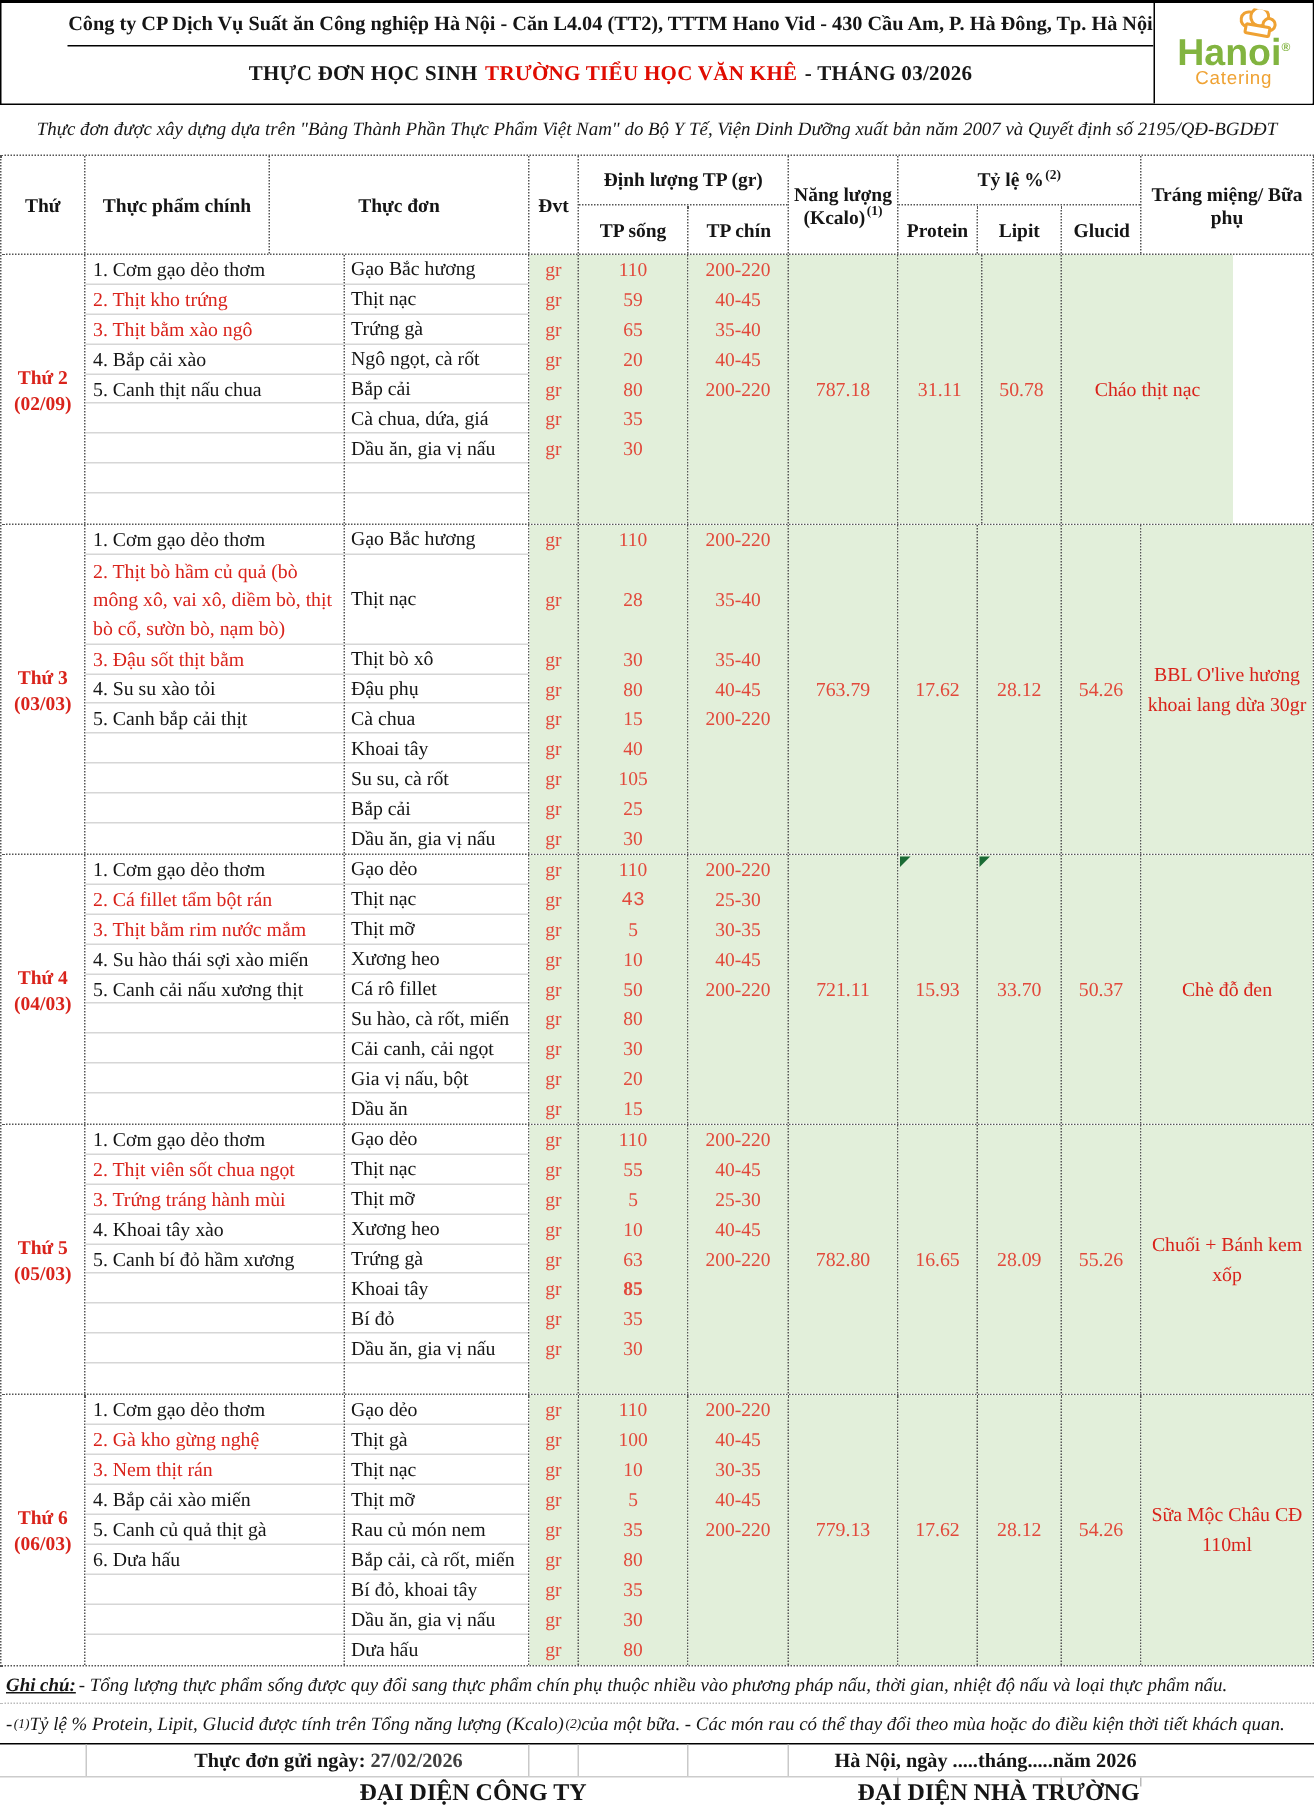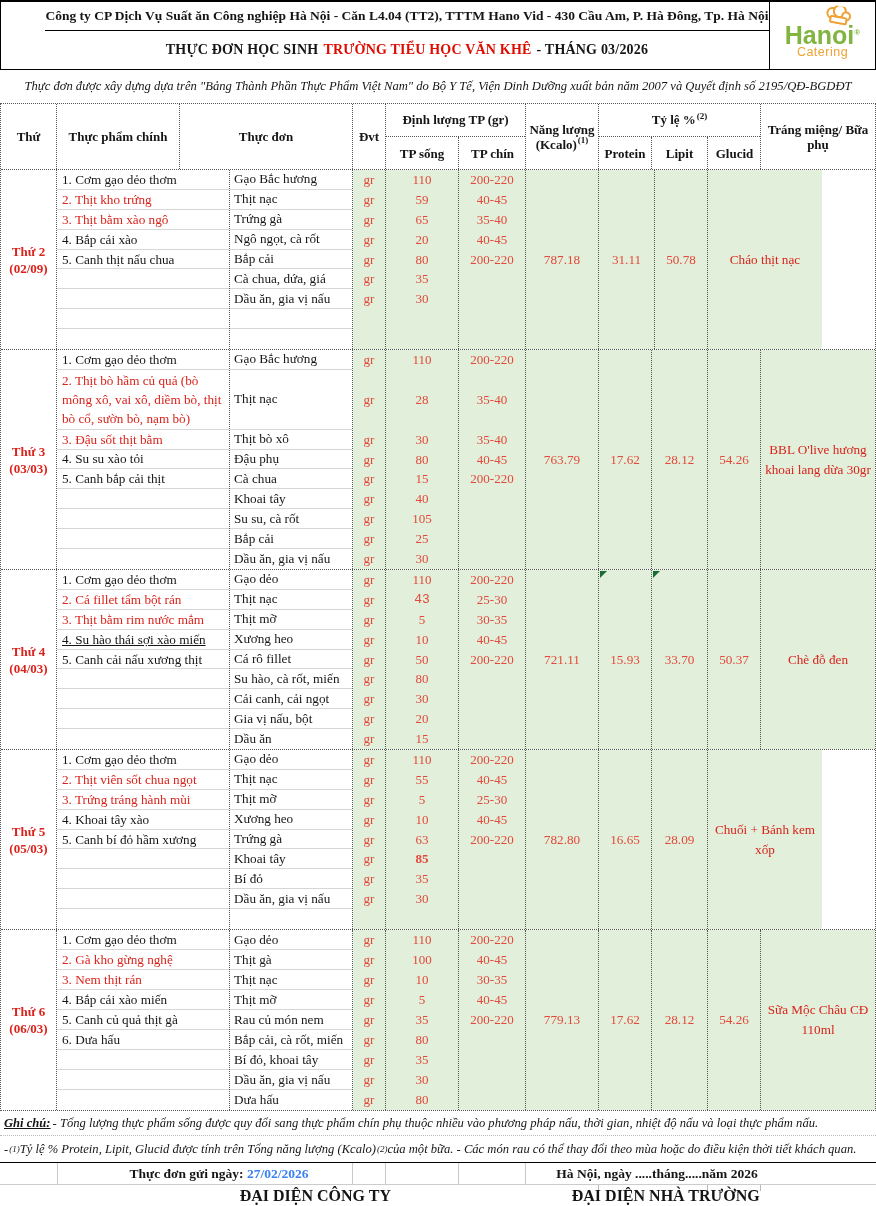--- a/index.html
+++ b/index.html
@@ -63,21 +63,21 @@
 
   .marker::before{content:"";position:absolute;top:1px;left:1px;width:0;height:0;border-top:7px solid #1a6b34;border-right:7px solid transparent;}
 
   
   .fnote1{height:25px;box-sizing:border-box;border-bottom:1px dotted #bbb;display:flex;align-items:center;font-style:italic;font-size:12.6px;padding-left:4px;white-space:nowrap;overflow:hidden;}
   .note-label{font-weight:bold;text-decoration:underline;margin-right:2px;}
   .fnote2{height:27px;box-sizing:border-box;border-bottom:1px solid #000;display:flex;align-items:center;font-style:italic;font-size:12.6px;padding-left:4px;white-space:nowrap;overflow:hidden;}
   .frow3{height:22px;box-sizing:border-box;border-bottom:1px solid #ccc;position:relative;}
   .frow3 .half-left{position:absolute;left:0;top:0;width:50%;text-align:center;font-weight:bold;font-size:13.5px;line-height:21px;}
   .frow3 .half-right{position:absolute;left:50%;top:0;width:50%;text-align:center;font-weight:bold;font-size:13.5px;line-height:21px;}
-  .sent-date{color:#3b82f6;text-align:right;}
+  .sent-date{color:#404040;text-align:right;}
   .frow4{height:24px;box-sizing:border-box;border-bottom:3px solid #000;position:relative;}
   .rep-left{position:absolute;left:0;top:0;width:72%;text-align:center;font-weight:bold;font-size:16px;line-height:21px;}
   .rep-right{position:absolute;left:52%;top:0;width:48%;text-align:center;font-weight:bold;font-size:16px;line-height:21px;}
   .tick{position:absolute;top:0;bottom:0;width:0;border-left:1px solid #c9c9c9;}
   .stub{position:absolute;top:0;height:6px;width:0;border-left:1px solid #b9b9b9;}
 </style>
 </head>
 <body>
 
 <div class="page">
@@ -287,21 +287,21 @@
         </div>
         <div class="day-block" style="height: 180px;">
           <div class="col col-day">
             <div class="day-name">Thứ 4</div>
             <div class="day-date">(04/03)</div>
           </div>
           <div class="col col-menu">
             <div class="mcell" style="height: 20px; white-space: nowrap;">1. Cơm gạo dẻo thơm</div>
             <div class="mcell red" style="height: 20px; white-space: nowrap;">2. Cá fillet tẩm bột rán</div>
             <div class="mcell red" style="height: 20px; white-space: nowrap;">3. Thịt bằm rim nước mắm</div>
-            <div class="mcell" style="height: 20px; white-space: nowrap; text-decoration: underline;">4. Su hào thái sợi xào miến</div>
+            <div class="mcell" style="height: 20px; white-space: nowrap;">4. Su hào thái sợi xào miến</div>
             <div class="mcell" style="height: 20px; white-space: nowrap;">5. Canh cải nấu xương thịt</div>
             <div class="mcell" style="height: 20px; white-space: nowrap;"></div>
             <div class="mcell" style="height: 20px; white-space: nowrap;"></div>
             <div class="mcell" style="height: 20px; white-space: nowrap;"></div>
             <div class="mcell" style="height: 20px; white-space: nowrap;"></div>
           </div>
           <div class="col col-ing">
             <div class="icell" style="height: 20px;">Gạo dẻo</div>
             <div class="icell" style="height: 20px;">Thịt nạc</div>
             <div class="icell" style="height: 20px;">Thịt mỡ</div>
@@ -422,20 +422,23 @@
             <div class="ncell" style="height: 20px;"></div>
           </div>
           <div class="col col-energy green center">
             <div class="val">782.80</div>
           </div>
           <div class="col col-protein green center">
             <div class="val">16.65</div>
           </div>
           <div class="col col-lipit green center">
             <div class="val">28.09</div>
+          </div>
+          <div class="col col-glucid green center">
+            <div class="val">55.26</div>
           </div>
           <div class="col col-dessert green center">
             <div class="dessert-text">Chuối + Bánh kem xốp</div>
           </div>
         </div>
         <div class="day-block" style="height: 180px;">
           <div class="col col-day">
             <div class="day-name">Thứ 6</div>
             <div class="day-date">(06/03)</div>
           </div>

